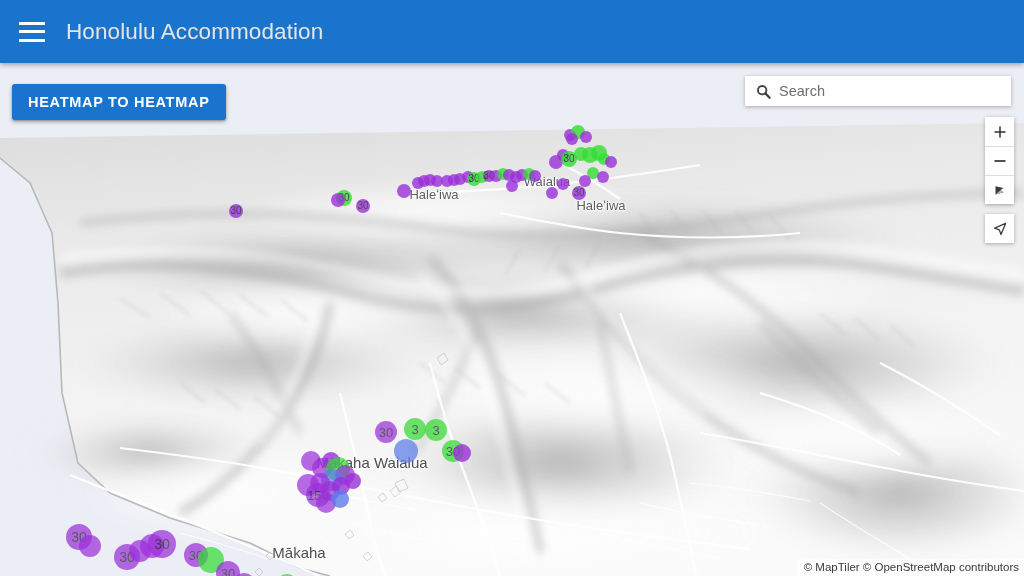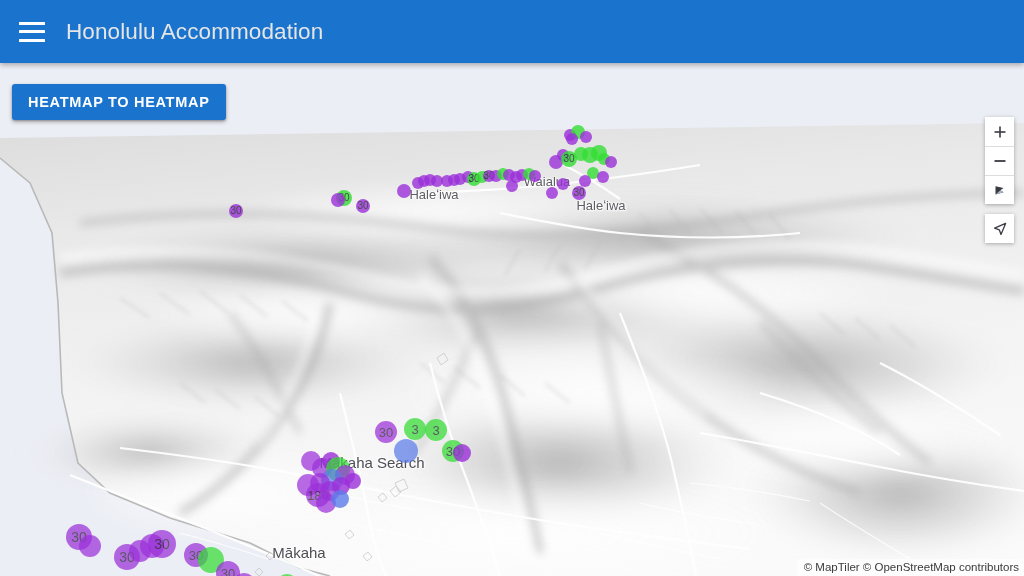--- a/index.html
+++ b/index.html
@@ -267,21 +267,21 @@
         <path d="M363,493 l5,-4 l4,5 l-5,4 z"></path>
         <path d="M266,493 l4,-4 l4,4 l-4,4 z"></path>
         <path d="M255,509 l4,-4 l4,4 l-4,4 z"></path>
       </g>
     </svg>
 
     <div id="labels-layer">
         <div class="map-label" style="left: 434px; top: 131px; transform: translate(-50%, -50%);">Haleʻiwa</div>
         <div class="map-label" style="left: 547px; top: 118px; transform: translate(-50%, -50%);">Waialua</div>
         <div class="map-label" style="left: 601px; top: 100px; transform: translate(-50%, -50%); margin-top: 42px;">Haleʻiwa</div>
-        <div class="map-label big" style="left: 372px; top: 399px; transform: translate(-50%, -50%);">Mākaha Search</div>
+        <div class="map-label big" style="left: 372px; top: 399px; transform: translate(-50%, -50%);">Mākaha Waialua</div>
         <div class="map-label big" style="left: 299px; top: 489px; transform: translate(-50%, -50%);">Mākaha</div>
       </div>
 
     <div id="markers-layer">
         <div class="marker" style="left: 236px; top: 148px; width: 14px; height: 14px; background: rgb(155, 48, 217); opacity: 0.8;">
           <span style="font-size: 10px;">30</span>
         </div>
         <div class="marker" style="left: 344px; top: 135px; width: 16px; height: 16px; background: rgb(51, 221, 51); opacity: 0.8;">
           <span style="font-size: 10px;">30</span>
         </div>
@@ -351,21 +351,21 @@
         <div class="marker" style="left: 406px; top: 388px; width: 24px; height: 24px; background: rgb(91, 124, 232); opacity: 0.72;"></div>
         <div class="marker" style="left: 311px; top: 398px; width: 20px; height: 20px; background: rgb(155, 48, 217); opacity: 0.72;"></div>
         <div class="marker" style="left: 322px; top: 405px; width: 20px; height: 20px; background: rgb(155, 48, 217); opacity: 0.72;"></div>
         <div class="marker" style="left: 331px; top: 398px; width: 18px; height: 18px; background: rgb(155, 48, 217); opacity: 0.8;"></div>
         <div class="marker" style="left: 338px; top: 406px; width: 24px; height: 24px; background: rgb(51, 221, 51); opacity: 0.72;"></div>
         <div class="marker" style="left: 345px; top: 412px; width: 20px; height: 20px; background: rgb(155, 48, 217); opacity: 0.72;"></div>
         <div class="marker" style="left: 332px; top: 417px; width: 22px; height: 22px; background: rgb(91, 124, 232); opacity: 0.72;"></div>
         <div class="marker" style="left: 320px; top: 420px; width: 20px; height: 20px; background: rgb(155, 48, 217); opacity: 0.72;"></div>
         <div class="marker" style="left: 308px; top: 422px; width: 22px; height: 22px; background: rgb(155, 48, 217); opacity: 0.72;"></div>
         <div class="marker" style="left: 318px; top: 432px; width: 24px; height: 24px; background: rgb(155, 48, 217); opacity: 0.72;">
-          <span style="font-size: 13px;">180</span>
+          <span style="font-size: 13px;">150</span>
         </div>
         <div class="marker" style="left: 330px; top: 428px; width: 20px; height: 20px; background: rgb(155, 48, 217); opacity: 0.72;"></div>
         <div class="marker" style="left: 341px; top: 423px; width: 18px; height: 18px; background: rgb(155, 48, 217); opacity: 0.8;"></div>
         <div class="marker" style="left: 326px; top: 440px; width: 20px; height: 20px; background: rgb(155, 48, 217); opacity: 0.72;"></div>
         <div class="marker" style="left: 340px; top: 436px; width: 18px; height: 18px; background: rgb(91, 124, 232); opacity: 0.8;"></div>
         <div class="marker" style="left: 353px; top: 418px; width: 16px; height: 16px; background: rgb(155, 48, 217); opacity: 0.8;"></div>
         <div class="marker" style="left: 79px; top: 474px; width: 26px; height: 26px; background: rgb(155, 48, 217); opacity: 0.72;">
           <span style="font-size: 14px;">30</span>
         </div>
         <div class="marker" style="left: 90px; top: 483px; width: 22px; height: 22px; background: rgb(155, 48, 217); opacity: 0.72;"></div>
@@ -386,20 +386,29 @@
         </div>
         <div class="marker" style="left: 244px; top: 522px; width: 24px; height: 24px; background: rgb(155, 48, 217); opacity: 0.72;"></div>
         <div class="marker" style="left: 287px; top: 522px; width: 22px; height: 22px; background: rgb(51, 221, 51); opacity: 0.72;"></div>
       </div>
 
     <div class="attribution">© MapTiler © OpenStreetMap contributors</div>
   </div>
 
   <button class="heatmap-btn">HEATMAP TO HEATMAP</button>
 
+  <div class="searchbox">
+    <span class="s-icon">
+      <svg width="15" height="15" viewBox="0 0 16 16">
+        <circle cx="6.6" cy="6.6" r="4.5" fill="none" stroke="#3c4043" stroke-width="2"></circle>
+        <line x1="10" y1="10" x2="14.5" y2="14.6" stroke="#3c4043" stroke-width="2.4" stroke-linecap="round"></line>
+      </svg>
+    </span>
+    <input type="text" placeholder="Search" style="">
+  </div>
 
   <div class="map-ctrls">
     <div class="ctrl-group">
       <div class="ctrl">
         <svg width="14" height="14" viewBox="0 0 14 14">
           <line x1="7" y1="1.5" x2="7" y2="12.5" stroke="#3a3a42" stroke-width="1.6"></line>
           <line x1="1.5" y1="7" x2="12.5" y2="7" stroke="#3a3a42" stroke-width="1.6"></line>
         </svg>
       </div>
       <div class="ctrl">

